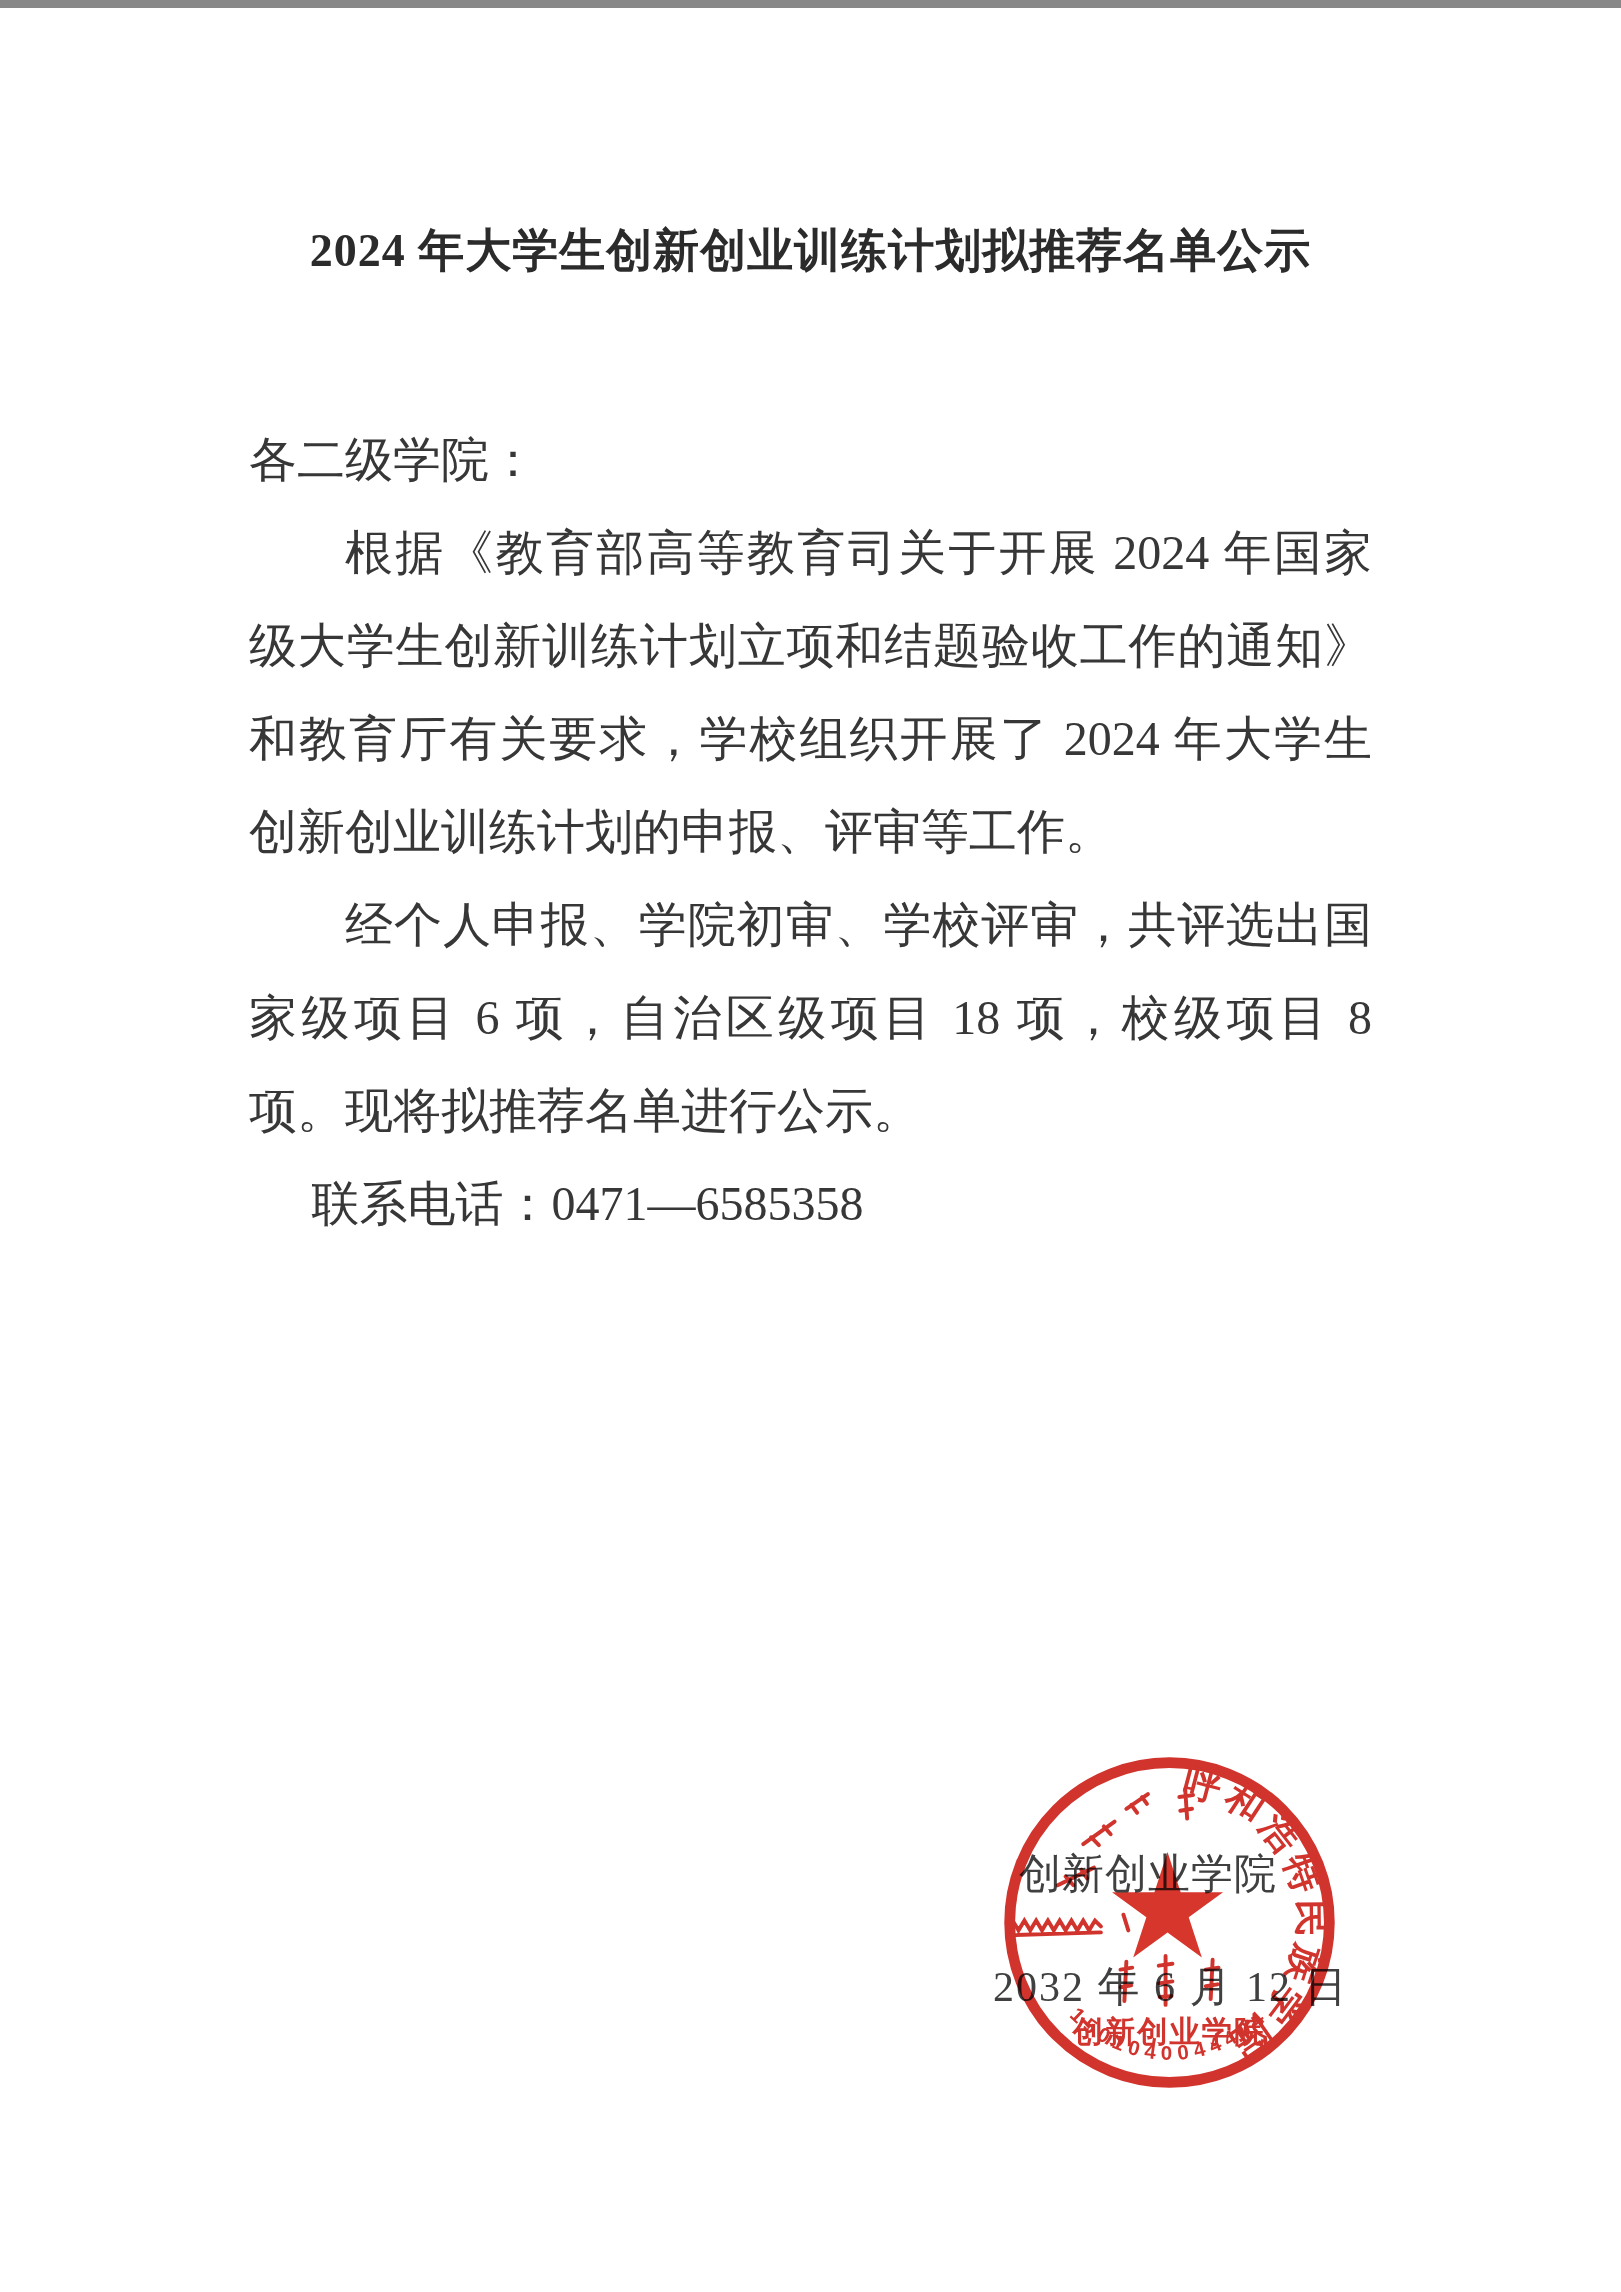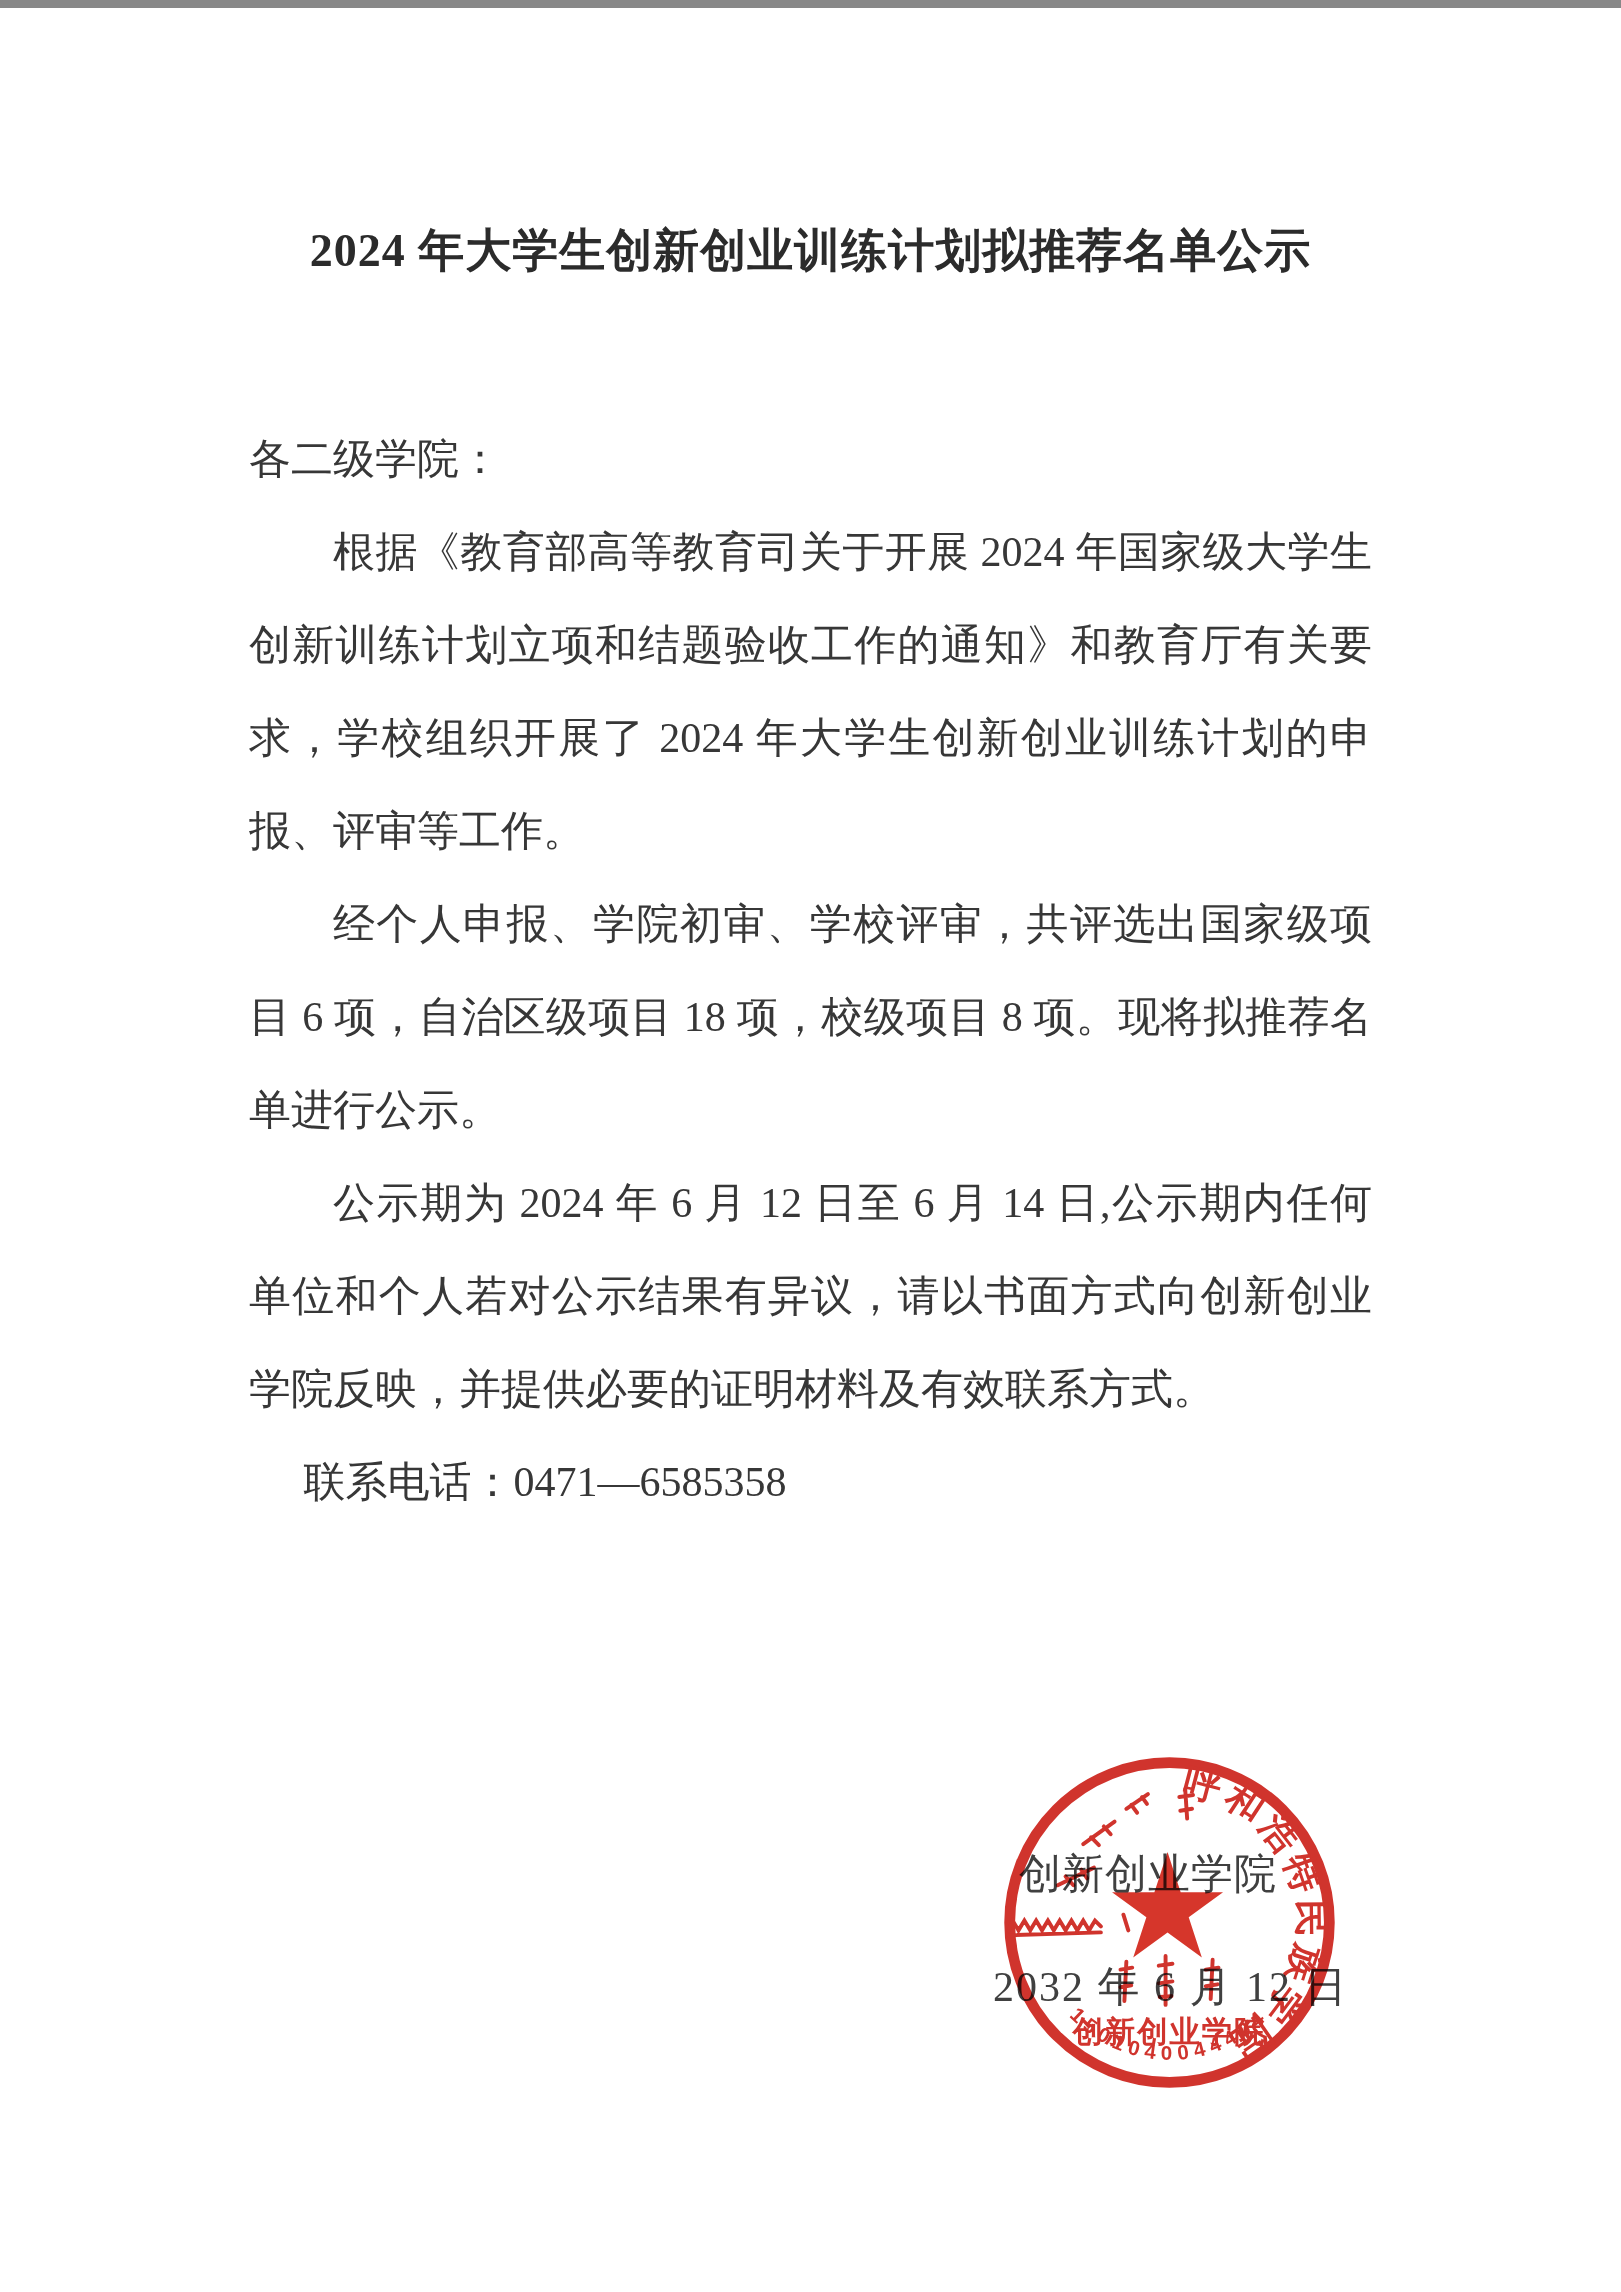--- a/index.html
+++ b/index.html
@@ -19,21 +19,21 @@
     font-size: 46px;
     line-height: 55px;
     font-weight: bold;
     color: #2b2b2b;
     letter-spacing: 1px;
   }
   .body-block {
     margin: 135px 249px 0 249px;
     width: 1123px;
     color: #373737;
-    font-size: 42px;
+    font-size: 48px;
     line-height: 93px;
     text-align: justify;
     text-justify: inter-character;
   }
   .body-block p { margin: 0; }
   .salutation { text-indent: 0; }
   .para { text-indent: 2em; }
   .minor-indent { text-indent: 1.3em; font-family: Liberation Serif, serif; }
   .sig-org {
     position: absolute;
@@ -71,21 +71,20 @@
 <body>
 
 <div class="page">
 
   <h1 class="doc-title">2024 年大学生创新创业训练计划拟推荐名单公示</h1>
 
   <div class="body-block">
     <p class="salutation">各二级学院：</p>
     <p class="para">根据《教育部高等教育司关于开展 2024 年国家级大学生创新训练计划立项和结题验收工作的通知》和教育厅有关要求，学校组织开展了 2024 年大学生创新创业训练计划的申报、评审等工作。</p>
     <p class="para">经个人申报、学院初审、学校评审，共评选出国家级项目 6 项，自治区级项目 18 项，校级项目 8 项。现将拟推荐名单进行公示。</p>
-    <p class="para">公示期为 2024 年 6 月 12 日至 6 月 14 日,公示期内任何单位和个人若对公示结果有异议，请以书面方式向创新创业学院反映，并提供必要的证明材料及有效联系方式。</p>
     <p class="minor-indent">联系电话：0471—6585358</p>
   </div>
 
   <svg class="seal" viewBox="0 0 360 360">
     <g stroke="#cd231c" fill="none">
 
       <circle cx="180" cy="178" r="163" stroke-width="11"></circle>
     </g>
 
     <defs>

